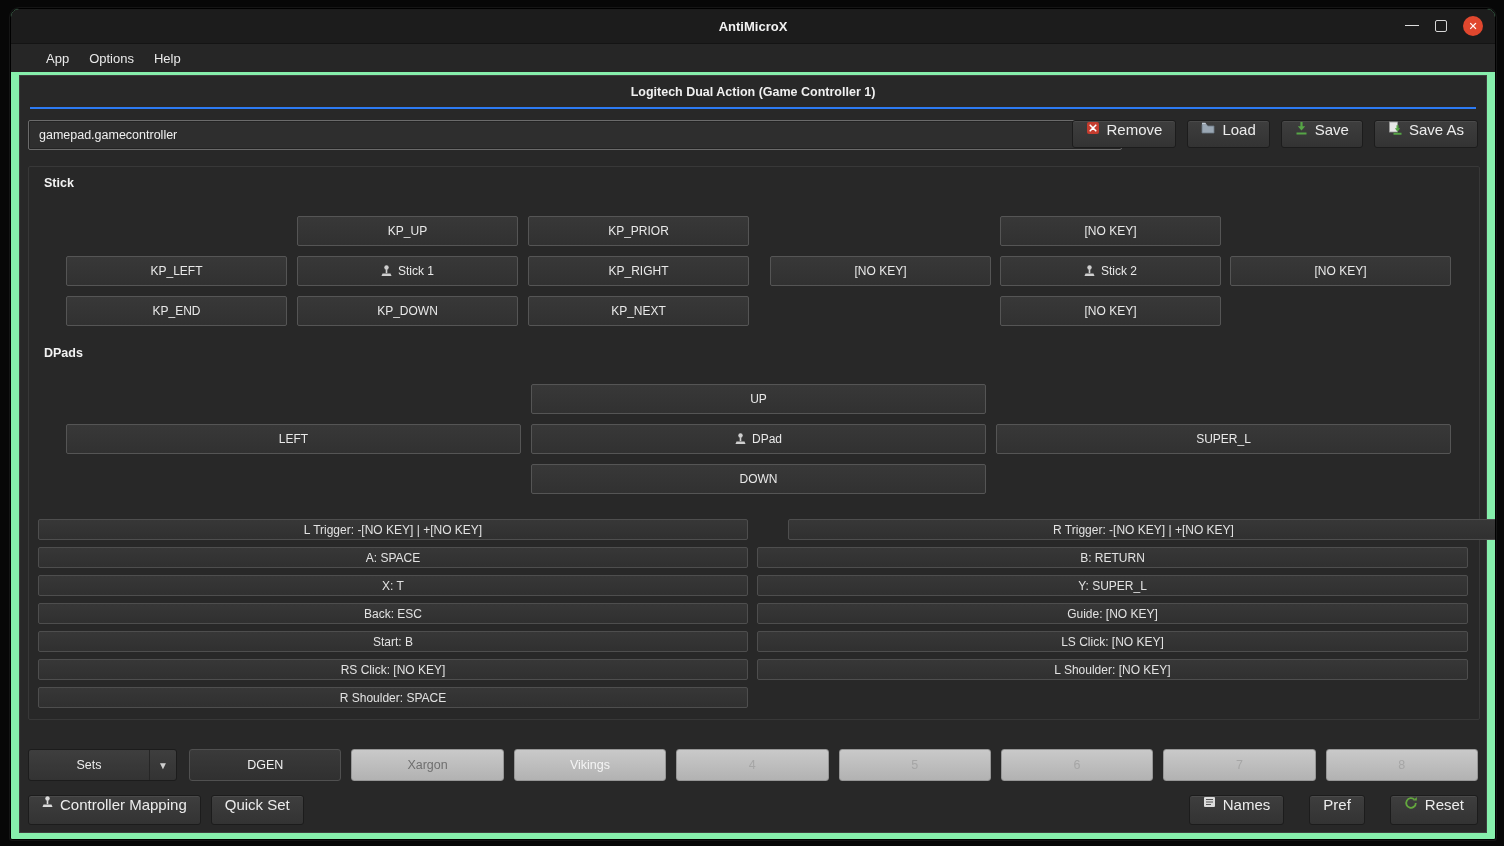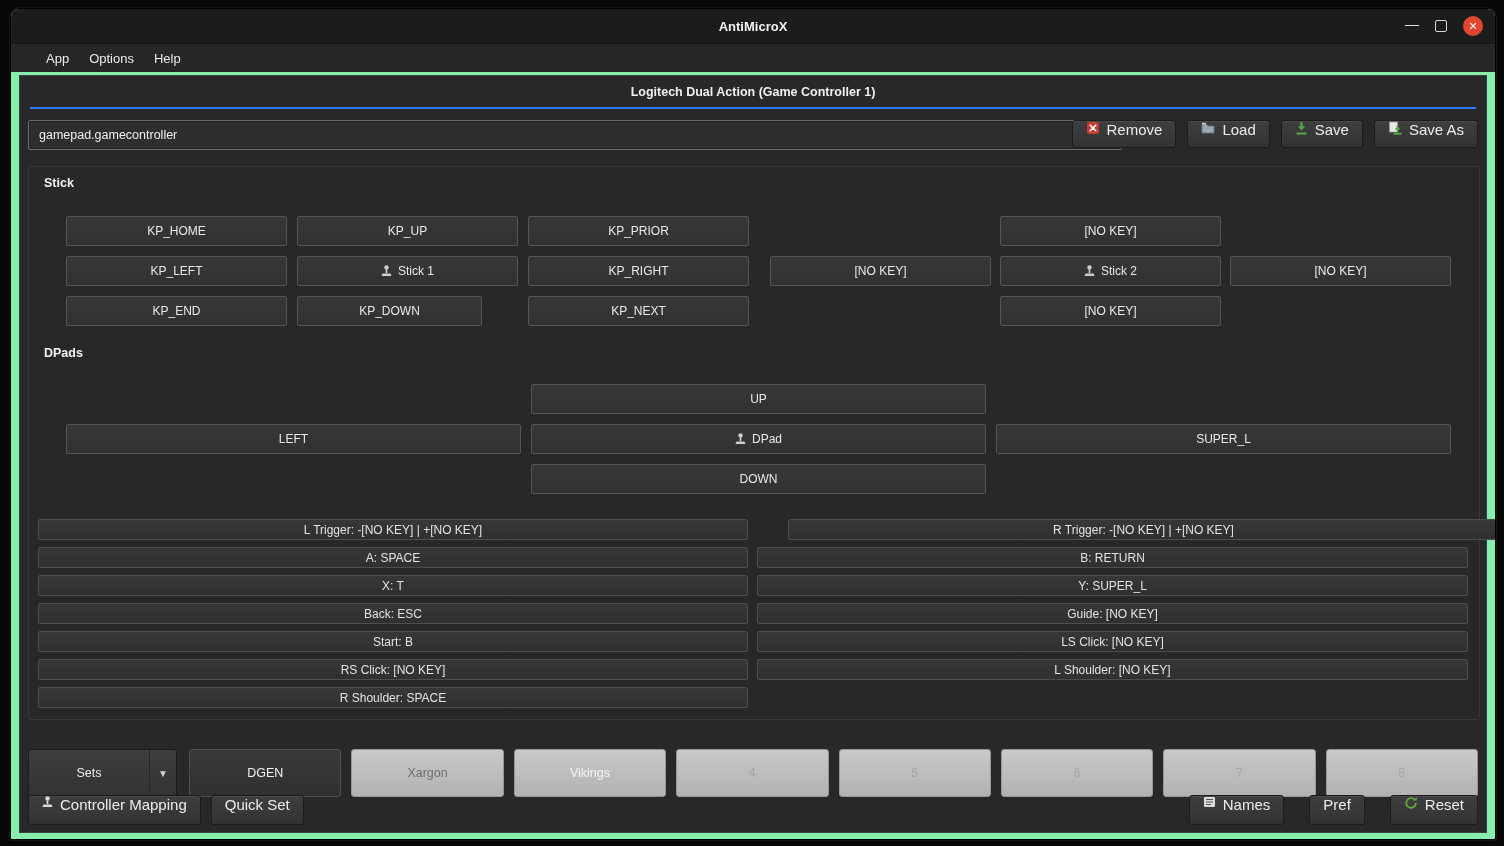--- a/index.html
+++ b/index.html
@@ -20,21 +20,21 @@
   .combo{position:absolute;left:8px;top:44px;width:1072px;height:28px;background:#2e2e2e;border:1px solid #6b6b6b;border-radius:2px;display:flex;align-items:center;padding:0 10px;box-shadow:inset 0 0 0 1px #232323}
   .combo-text{color:#efefef;font-size:12.5px;flex:1}
   .combo-arrow{width:0;height:0;border-left:5px solid transparent;border-right:5px solid transparent;border-top:6px solid #c9c9c9;margin-right:2px}
   .profile-actions{position:absolute;right:8px;top:44px;height:28px;display:flex;gap:11px}
   .abtn{display:inline-flex;align-items:flex-start;justify-content:center;gap:7px;background:linear-gradient(#3e3e3e,#333);border:1px solid #1c1c1c;border-radius:3px;color:#ececec;font-size:15px;padding:0 13px;height:28px;font-family:inherit;box-shadow:inset 0 1px 0 #4a4a4a}
   .abtn.h30{height:30px}
   .map-panel{position:absolute;left:8px;top:90px;width:1450px;height:552px;border:1px solid #383838;border-radius:2px}
   .section-label{position:absolute;color:#f2f2f2;font-weight:bold;font-size:12.5px}
   .sbtn{position:absolute;height:30px;background:linear-gradient(#383838,#313131);border:1px solid #555;border-radius:2px;color:#e9e9e9;font-size:12px;display:flex;align-items:center;justify-content:center;gap:6px;font-family:inherit;padding:0}
   .map-btn{position:absolute;height:21px;width:710px;background:linear-gradient(#373737,#303030);border:1px solid #4e4e4e;border-radius:2px;color:#e2e2e2;font-size:12px;display:flex;align-items:center;justify-content:center;font-family:inherit;padding:0}
-  .sets-row{position:absolute;left:8px;right:8px;top:673px;height:48px;display:flex;gap:10px}
+  .sets-row{position:absolute;left:8px;right:8px;top:673px;height:32px;display:flex;gap:10px}
   .sets-btn{width:149px;background:linear-gradient(#3e3e3e,#333);border:1px solid #1c1c1c;border-radius:3px;color:#ececec;font-size:12.5px;display:flex;align-items:stretch;font-family:inherit;padding:0;margin-right:2px}
   .sets-label{flex:1;display:flex;align-items:center;justify-content:center}
   .sets-arrow{width:26px;border-left:1px solid #262626;display:flex;align-items:center;justify-content:center;color:#cfcfcf;font-size:10px}
   .tab{flex:1;border-radius:3px;font-size:12.5px;font-family:inherit;display:flex;align-items:center;justify-content:center;padding:4px}
   .tab.dark{background:linear-gradient(#3a3a3a,#303030);border:1px solid #505050;color:#f1f1f1}
   .tab.light{background:linear-gradient(#c9c9c9,#b2b2b2);border:1px solid #969696}
   .t-gray{color:#6f6f6f}
   .t-white{color:#f5f5f5}
   .t-faint{color:#a6a6a6}
   .footer-row{position:absolute;left:8px;right:8px;top:719px;display:flex;justify-content:space-between}
@@ -112,37 +112,36 @@
             </svg>
           </span>
         <span>Save As</span>
       </button>
     </div>
 
     <div class="map-panel"></div>
 
     <div class="section-label" style="left:24px;top:100px">Stick</div>
 
-    <button class="sbtn" style="left:46px;top:140px;width:221px">KP_HOME</button>
     <button class="sbtn" style="left:277px;top:140px;width:221px">KP_UP</button>
     <button class="sbtn" style="left:508px;top:140px;width:221px">KP_PRIOR</button>
     <button class="sbtn" style="left:46px;top:180px;width:221px">KP_LEFT</button>
     <button class="sbtn" style="left:277px;top:180px;width:221px">
       <span class="ic">
           <svg width="11" height="12" viewBox="0 0 11 12">
             <circle cx="5.5" cy="2.5" r="2.2" fill="#cfcfcf"></circle>
             <rect x="4.7" y="4.2" width="1.6" height="4" fill="#cfcfcf"></rect>
             <path d="M1.5 8.5h8l1 2.5h-10z" fill="#cfcfcf"></path>
           </svg>
         </span>
       <span>Stick 1</span>
     </button>
     <button class="sbtn" style="left:508px;top:180px;width:221px">KP_RIGHT</button>
     <button class="sbtn" style="left:46px;top:220px;width:221px">KP_END</button>
-    <button class="sbtn" style="left:277px;top:220px;width:185px">KP_DOWN</button>
+    <button class="sbtn" style="left:277px;top:220px;width:221px">KP_DOWN</button>
     <button class="sbtn" style="left:508px;top:220px;width:221px">KP_NEXT</button>
 
     <button class="sbtn" style="left:980px;top:140px;width:221px">[NO KEY]</button>
     <button class="sbtn" style="left:750px;top:180px;width:221px">[NO KEY]</button>
     <button class="sbtn" style="left:980px;top:180px;width:221px">
       <span class="ic">
           <svg width="11" height="12" viewBox="0 0 11 12">
             <circle cx="5.5" cy="2.5" r="2.2" fill="#cfcfcf"></circle>
             <rect x="4.7" y="4.2" width="1.6" height="4" fill="#cfcfcf"></rect>
             <path d="M1.5 8.5h8l1 2.5h-10z" fill="#cfcfcf"></path>

